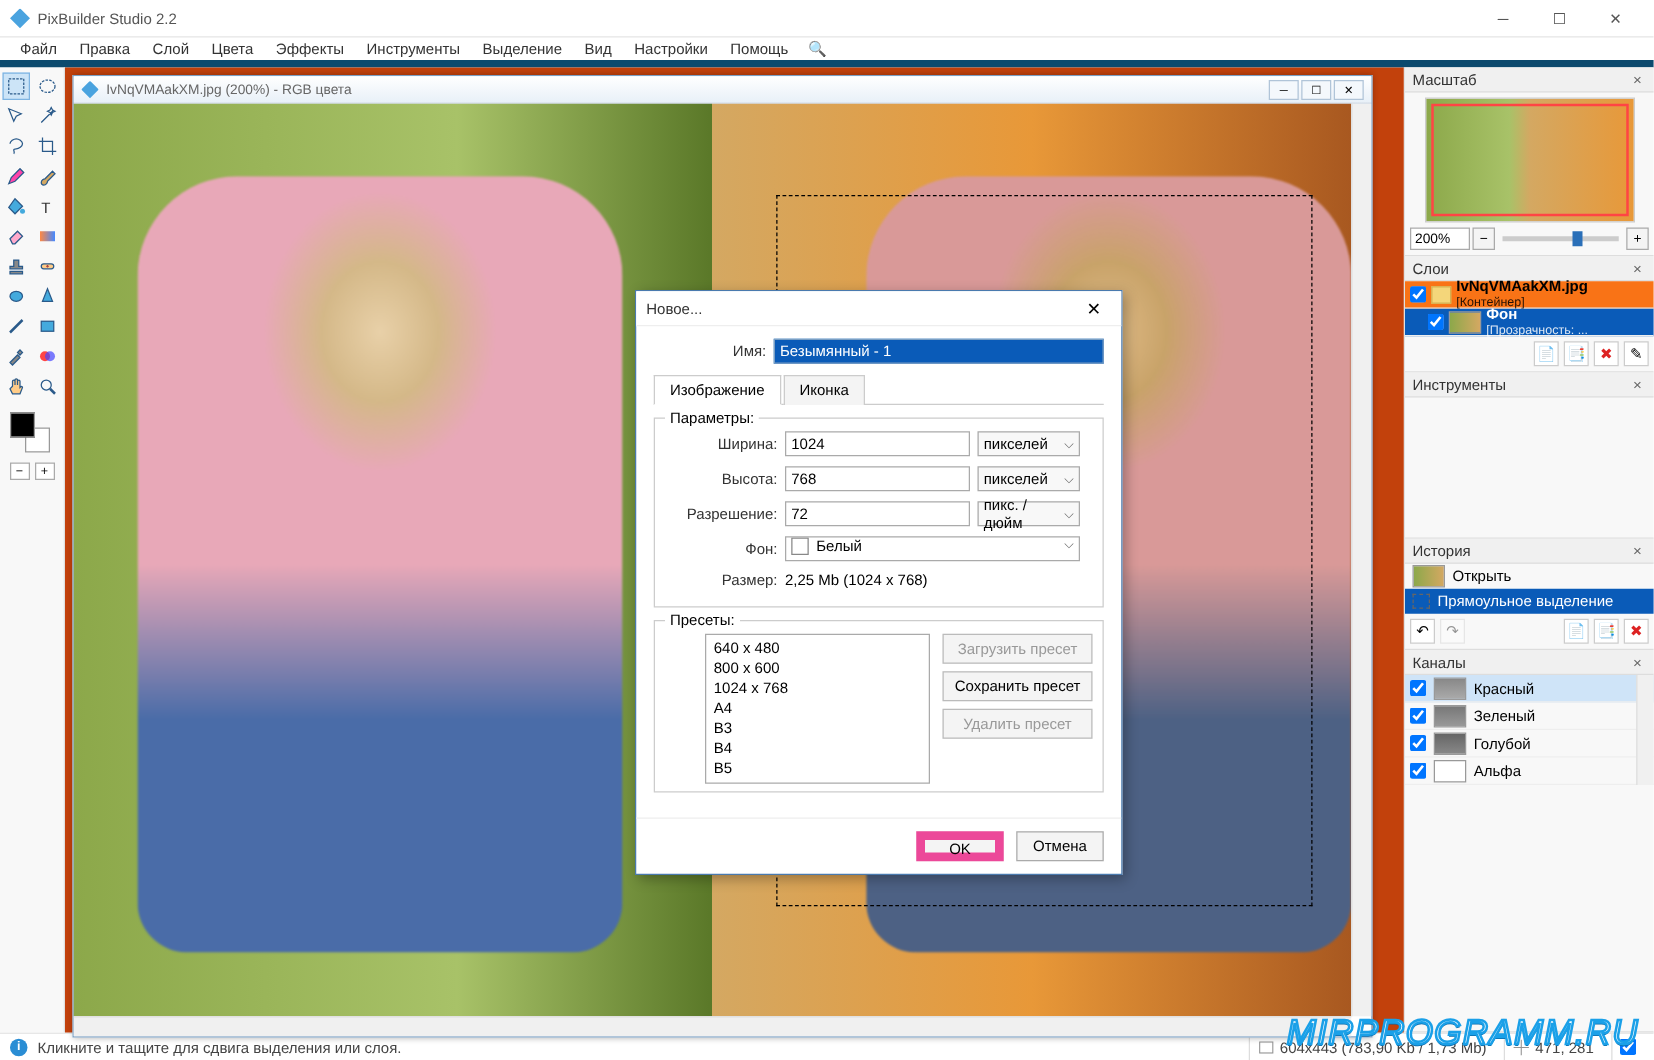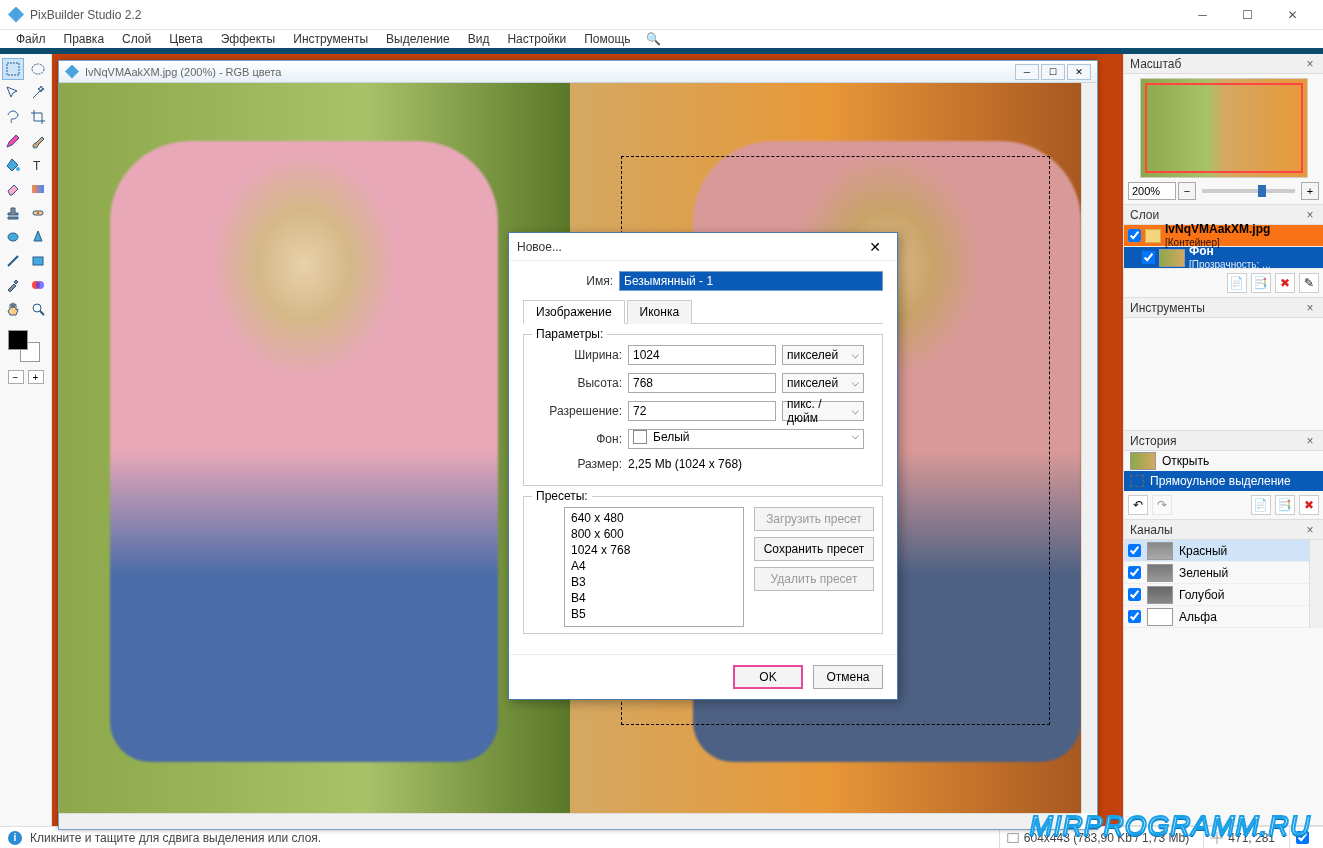--- a/index.html
+++ b/index.html
@@ -123,21 +123,21 @@
 .bg-select::after { content: "⌵"; font-size: 10px; color: #666; margin-left: auto; }
 .bg-swatch { width: 14px; height: 14px; background: #fff; border: 1px solid #888; }
 .presets-row { display: flex; gap: 10px; margin-left: 32px; }
 .preset-list { width: 210px; height: 120px; border: 1px solid #aaa; padding: 2px; overflow: auto; }
 .preset-item { padding: 1px 4px; font-size: 12px; cursor: pointer; }
 .preset-btns { display: flex; flex-direction: column; gap: 6px; }
 .preset-btn { width: 120px; height: 24px; border: 1px solid #bbb; background: #f4f4f4; cursor: pointer; font-size: 12px; }
 .preset-btn:disabled { color: #999; }
 .dialog-footer { display: flex; justify-content: flex-end; gap: 10px; padding: 10px 14px; border-top: 1px solid #eee; }
 .dlg-btn { width: 70px; height: 24px; border: 1px solid #aaa; background: #f4f4f4; cursor: pointer; font-size: 12px; }
-.dlg-btn.primary { border: 2px solid #ec4899; }
+.dlg-btn.primary { border: 7px solid #ec4899; }
 
 .watermark { position: absolute; right: 12px; bottom: 6px; font-family: Impact, sans-serif; font-size: 28px; letter-spacing: 1px;
   color: #fff; -webkit-text-stroke: 2px #1aa0e8; text-shadow: 0 2px 0 #0a6aa8; z-index: 200; font-style: italic; }
 </style>
 </head>
 <body>
 
 <div class="titlebar">
   <div class="logo"></div>
   <div class="title">PixBuilder Studio 2.2</div>

